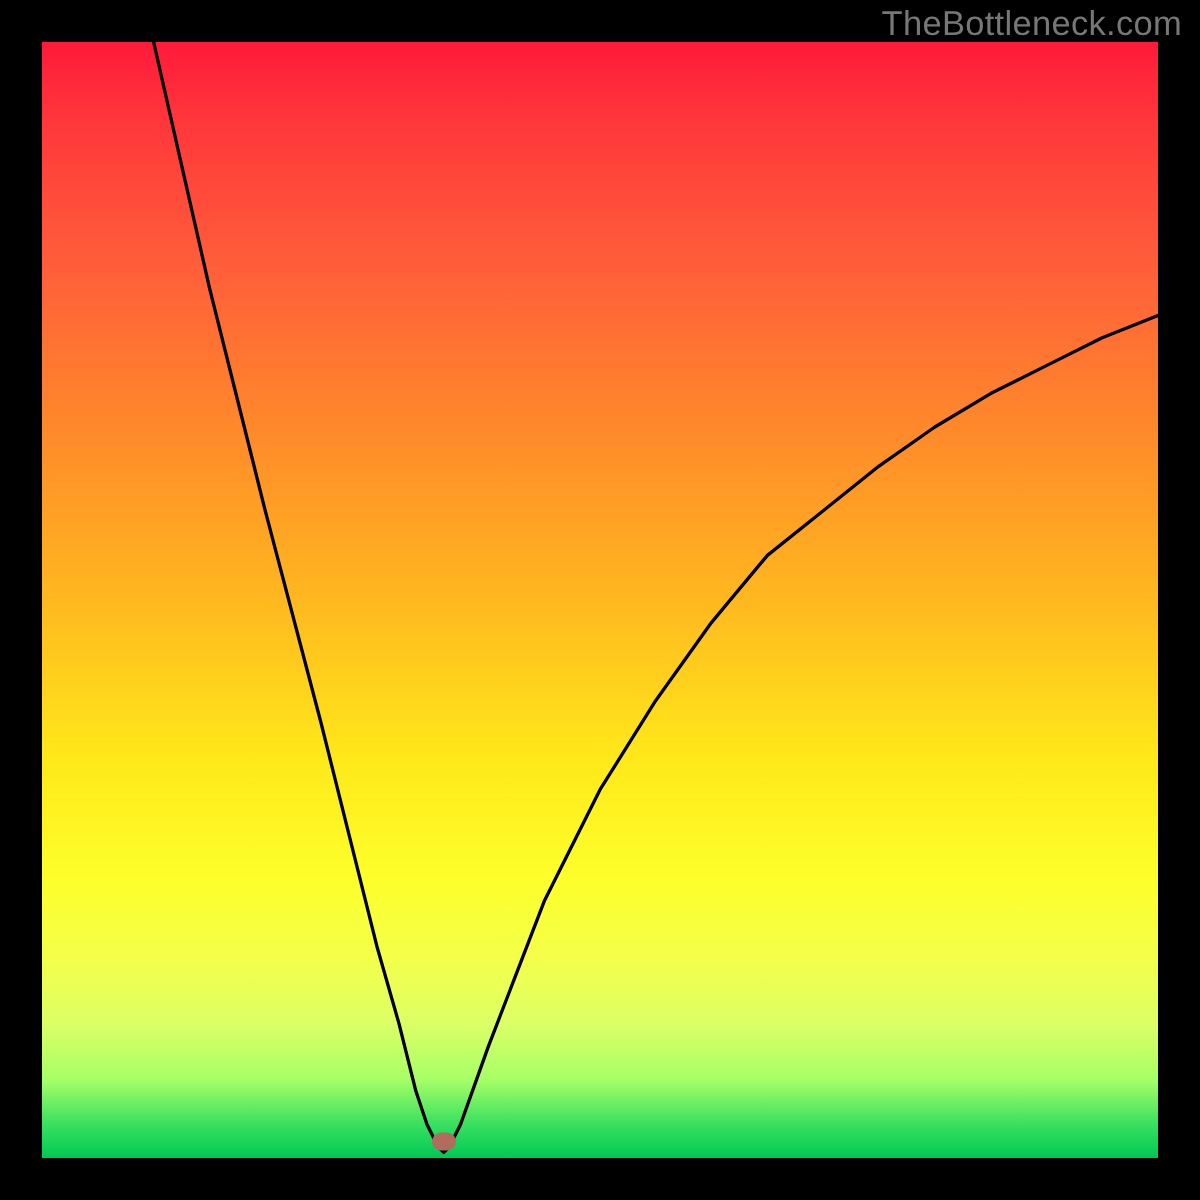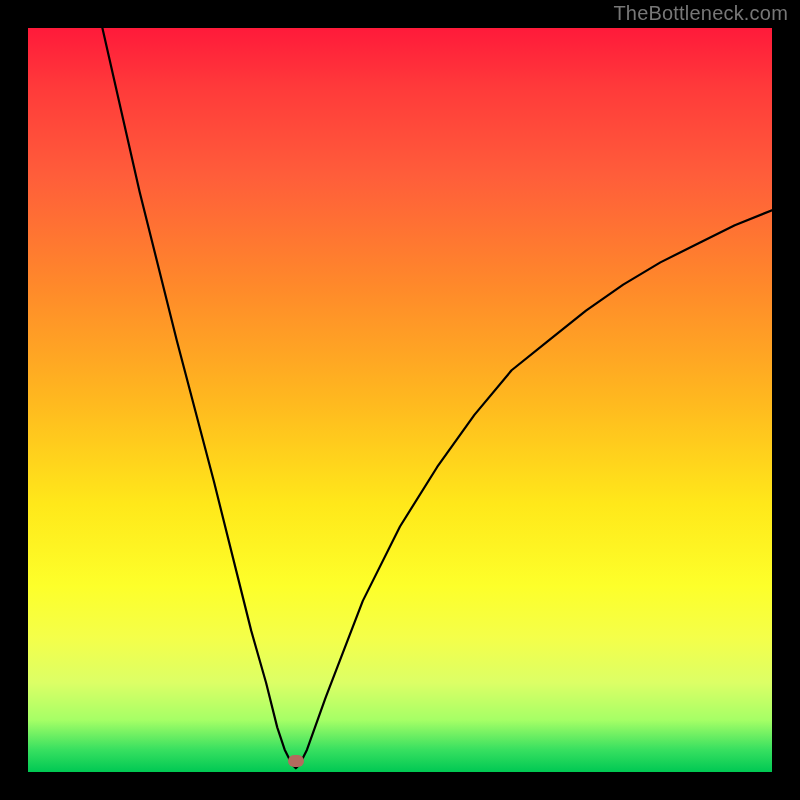--- a/index.html
+++ b/index.html
@@ -14,21 +14,21 @@
   .frame {
     position: absolute;
     inset: 0;
     background: #000;
   }
   .watermark {
     position: absolute;
     top: 2px;
     right: 12px;
     color: #777;
-    font-size: 20px;
+    font-size: 23px;
     letter-spacing: 0.2px;
     font-weight: 400;
     z-index: 5;
     user-select: none;
   }
   .plot-area {
     position: absolute;
     top: 28px;
     left: 28px;
     width: 744px;

